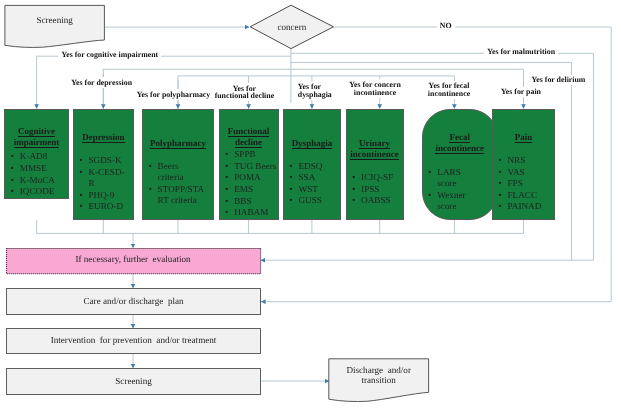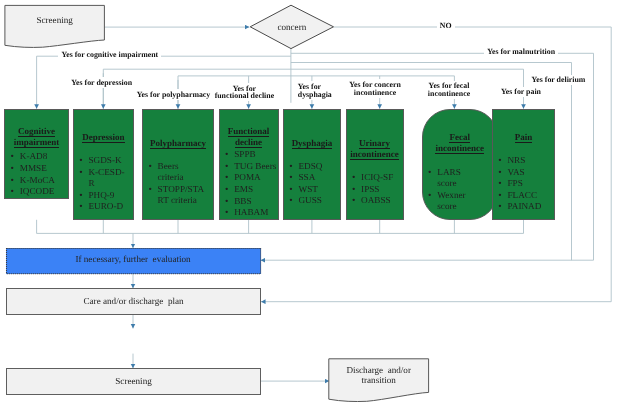--- a/index.html
+++ b/index.html
@@ -14,21 +14,21 @@
   .hdr{text-align:center;font-weight:bold;font-size:9.0px;line-height:11.6px;
         color:#1a1a1a;}
   .hdr i{font-style:normal;border-bottom:0.75px solid #1a1a1a;}
   .gap{height:11.6px;}
   .blist{}
   .bitem{position:relative;font-size:9.2px;line-height:11.6px;color:#1f1f1f;
         padding-left:8.8px;margin-left:5.8px;white-space:pre-wrap;}
   .bullet{position:absolute;left:-0.4px;top:0;font-size:9.6px;line-height:11.6px;}
   .pbox{position:absolute;box-sizing:border-box;background:#F1F1F1;
         border:1px solid #5e5e5e;}
-  .pbox.dotted{background:#3b82f6;border:none;}
+  .pbox.dotted{background:#f9a8d4;border:none;}
   .pbox.dotted svg{position:absolute;left:0;top:0;overflow:visible;}
   .plbl{position:absolute;left:0;right:0;text-align:center;font-size:9.15px;
         line-height:10.5px;color:#242424;white-space:pre;}
   .elabel{position:absolute;font-weight:bold;font-size:7.85px;line-height:7.75px;
         color:#111;white-space:pre;background:#fff;padding:1.4px 3.2px;}
   .elabel.ctr{text-align:center;transform:translateX(-50%);}
   .nodelbl{position:absolute;text-align:center;font-size:9.1px;line-height:10.5px;
         color:#242424;white-space:pre;}
 </style>
 </head>
@@ -200,16 +200,19 @@
 </div>
 <div class="pbox dotted" style="left:5.5px;top:247.6px;width:255.1px;height:26.2px;">
   <svg width="255.1" height="26.2">
         <rect x="0.5" y="0.5" width="254.1" height="25.2" fill="none" stroke="#3d3d3d" stroke-width="1.1" stroke-dasharray="1.15 0.85"></rect>
       </svg>
   <div class="plbl" style="top:6.45px;">If necessary, further  evaluation</div>
 </div>
 <div class="pbox" style="left:6.1px;top:287.8px;width:254.9px;height:27.0px;">
   <div class="plbl" style="top:6.85px;">Care and/or discharge  plan</div>
 </div>
+<div class="pbox" style="left:6.1px;top:327.9px;width:254.9px;height:26.2px;">
+  <div class="plbl" style="top:6.45px;">Intervention  for prevention  and/or treatment</div>
+</div>
 <div class="pbox" style="left:6.1px;top:367.8px;width:254.9px;height:27.1px;">
   <div class="plbl" style="top:6.90px;">Screening</div>
 </div>
 </div>
 
 </body></html>

